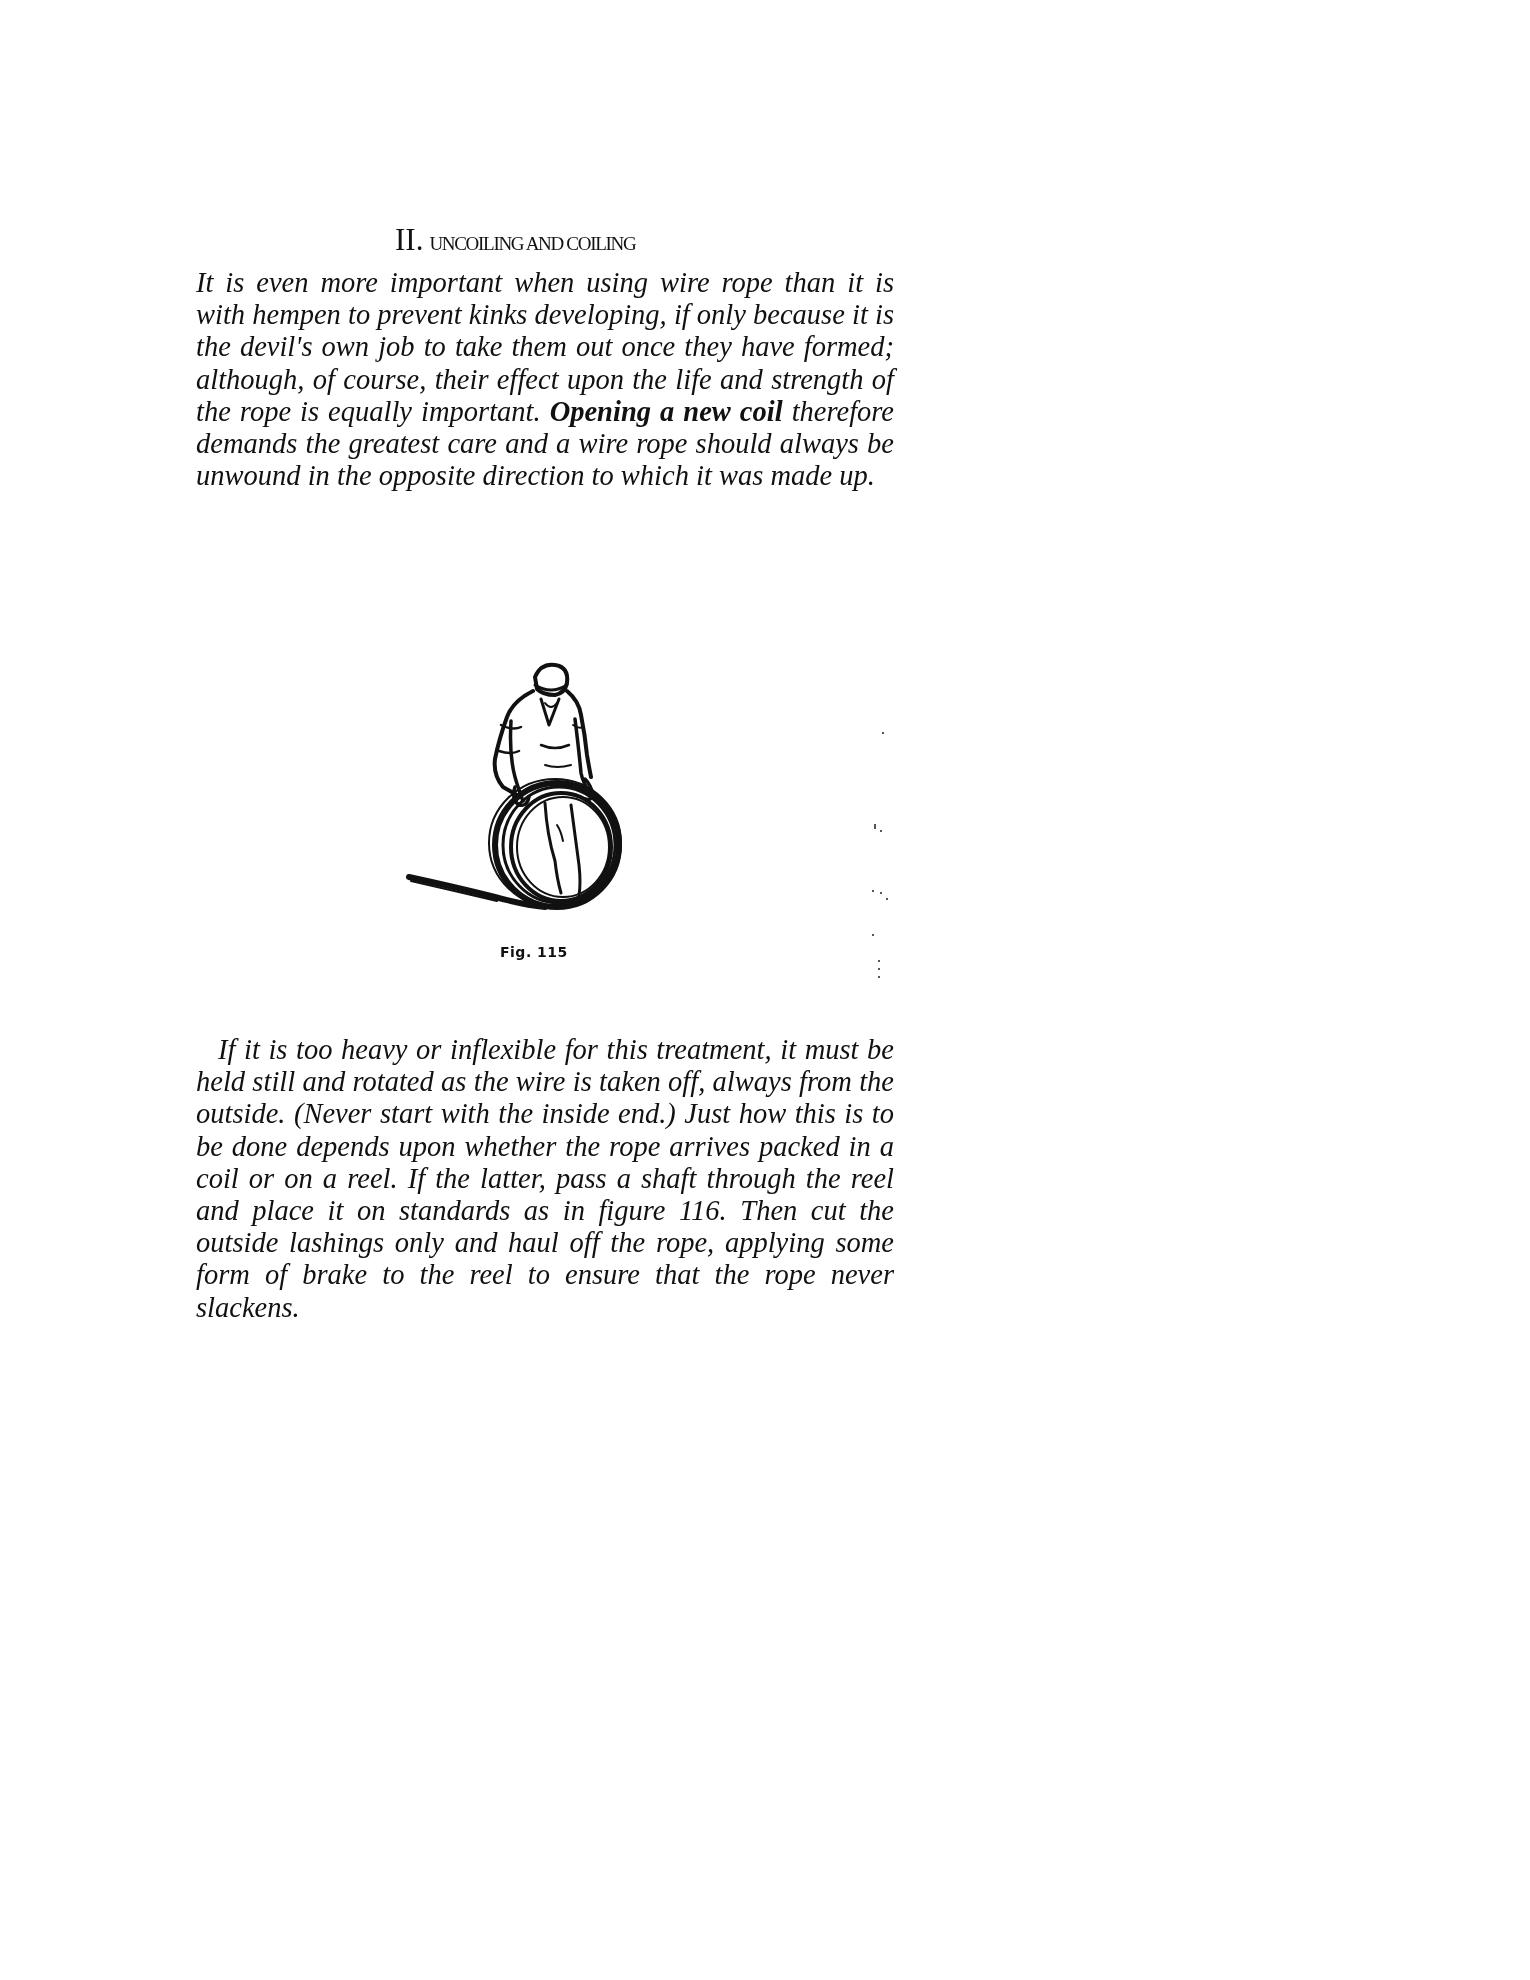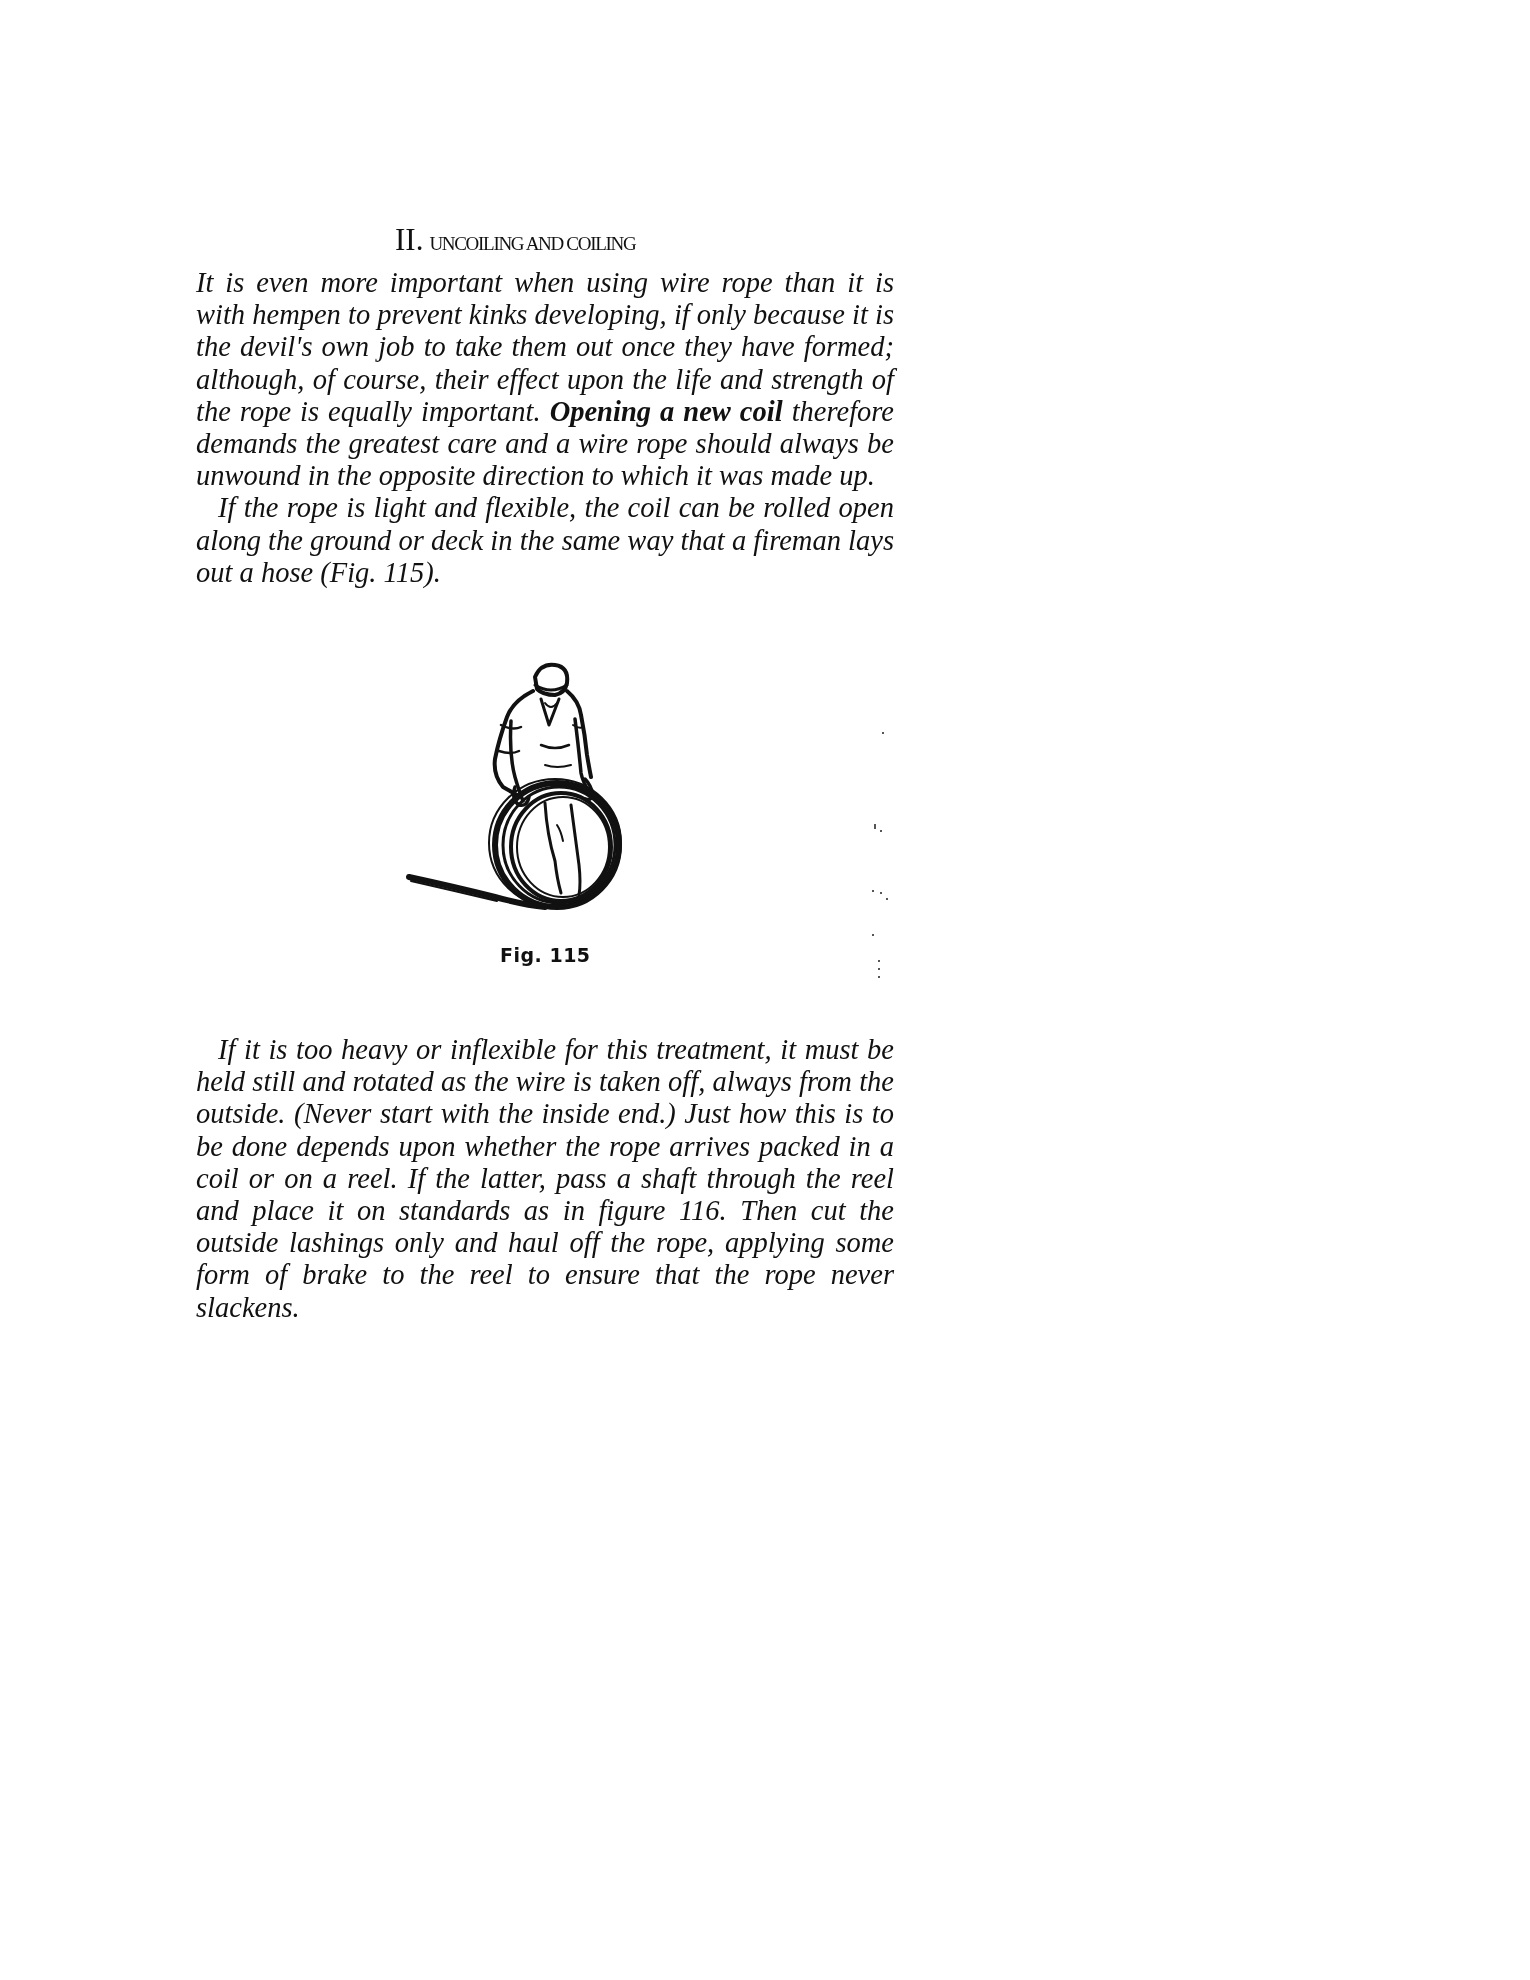--- a/index.html
+++ b/index.html
@@ -93,21 +93,21 @@
     .figure svg {
       width: 100%;
       height: 100%;
     }
     .fig-caption {
       position: absolute;
       left: 500px;
       top: 944px;
       font-family: "DejaVu Sans", sans-serif;
       font-weight: bold;
-      font-size: 19px;
+      font-size: 14px;
       letter-spacing: 0.5px;
     }
     .specks {
       position: absolute;
       left: 860px;
       top: 720px;
       width: 40px;
       height: 260px;
     }
     .specks span {
@@ -122,21 +122,20 @@
 
 <div class="page">
 
 
   <div class="section-heading">
     <span class="roman">II.</span><span class="heading-text">UNCOILING AND COILING</span>
   </div>
 
   <div class="body-text block-1">
     <p class="last-line"><span>It is even more important when using wire rope than it is with hempen to prevent kinks developing, if only because it is the devil's own job to take them out once they have formed; although, of course, their effect upon the life and strength of the rope is equally important. </span><span class="bold">Opening a new coil</span><span> therefore demands the greatest care and a wire rope should always be unwound in the opposite direction to which it was made up.</span></p>
-    <p class="indent last-line">If the rope is light and flexible, the coil can be rolled open along the ground or deck in the same way that a fireman lays out a hose (Fig. 115).</p>
   </div>
 
   <div class="figure">
     <svg viewBox="0 0 250 260" xmlns="http://www.w3.org/2000/svg">
       <g fill="none" stroke="#111" stroke-linecap="round" stroke-linejoin="round">
 
         <path d="M140 22 Q146 8 160 10 Q174 12 172 28 Q170 38 160 40 Q148 40 142 34 Z" stroke-width="4" fill="#fff"></path>
         <path d="M140 30 Q156 40 172 30" stroke-width="3"></path>
 
         <path d="M138 36 Q118 46 112 62 Q104 84 100 104 Q98 120 108 132 L122 140" stroke-width="4"></path>

